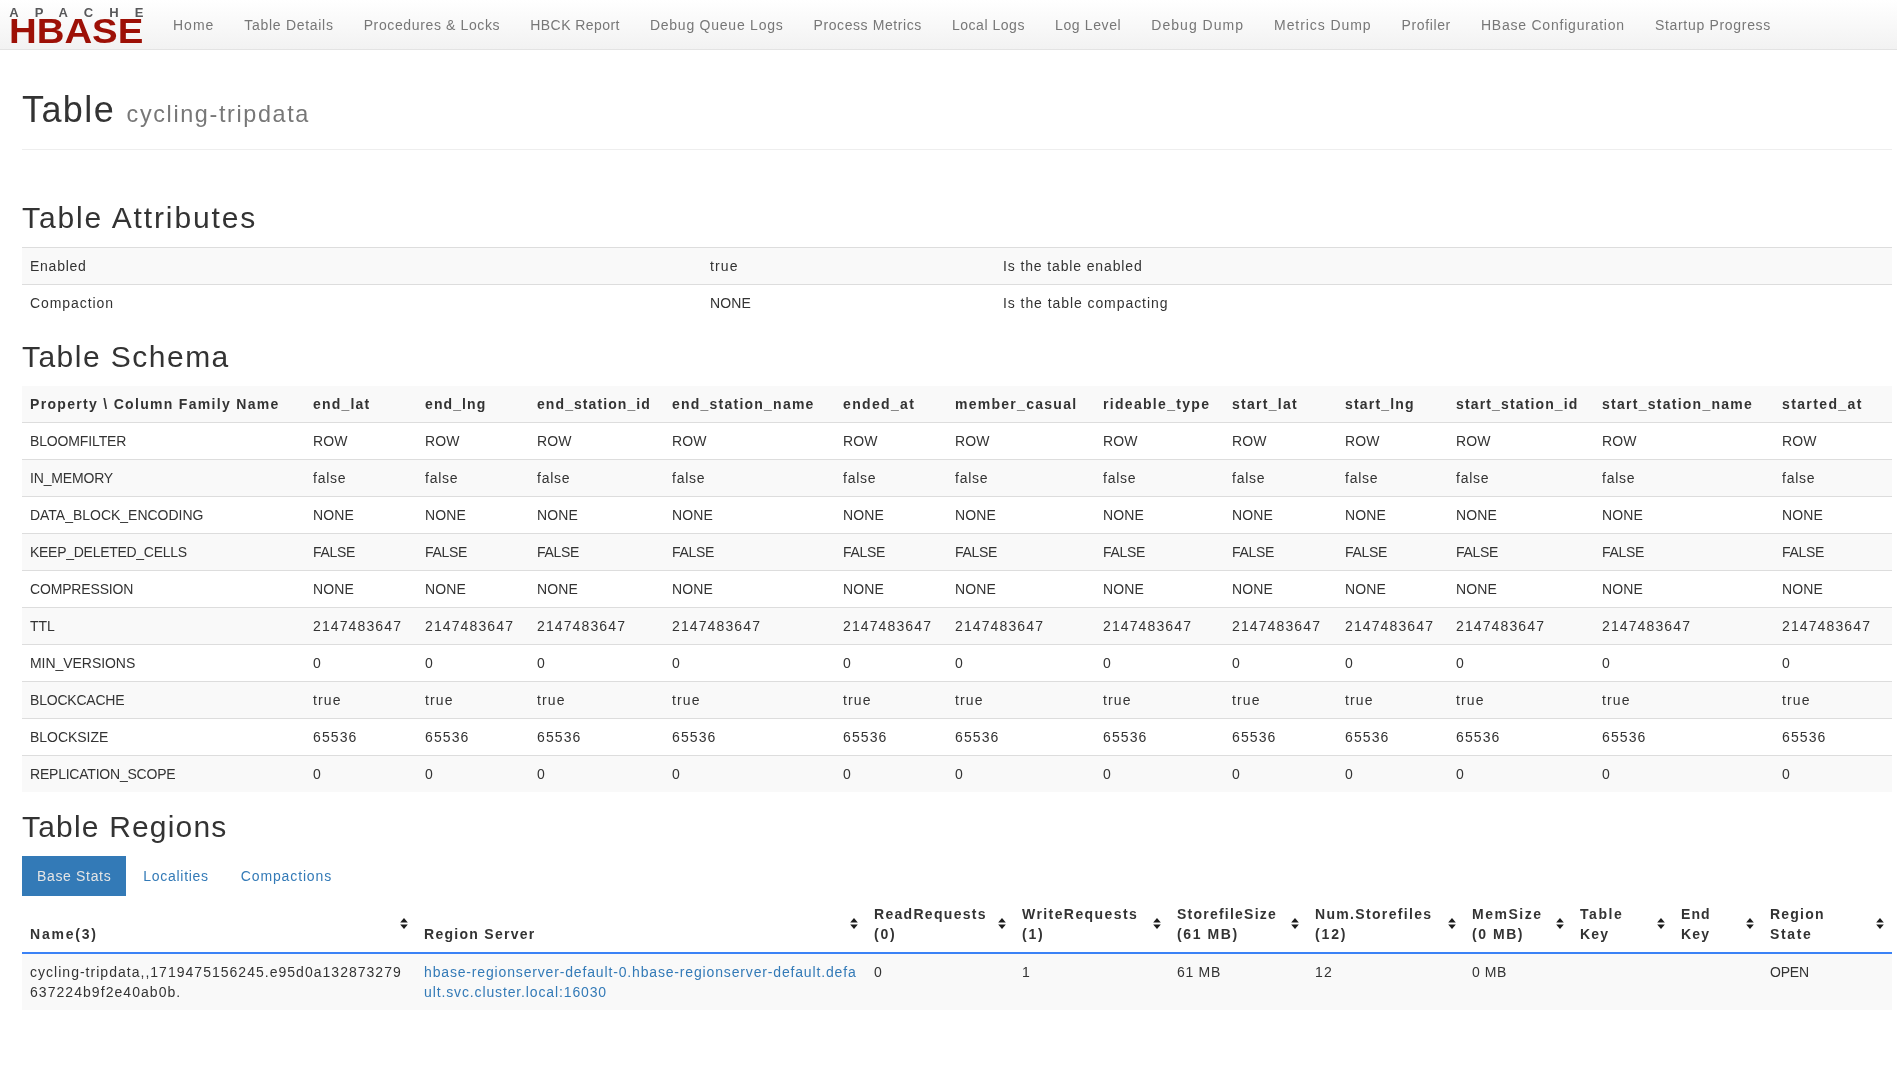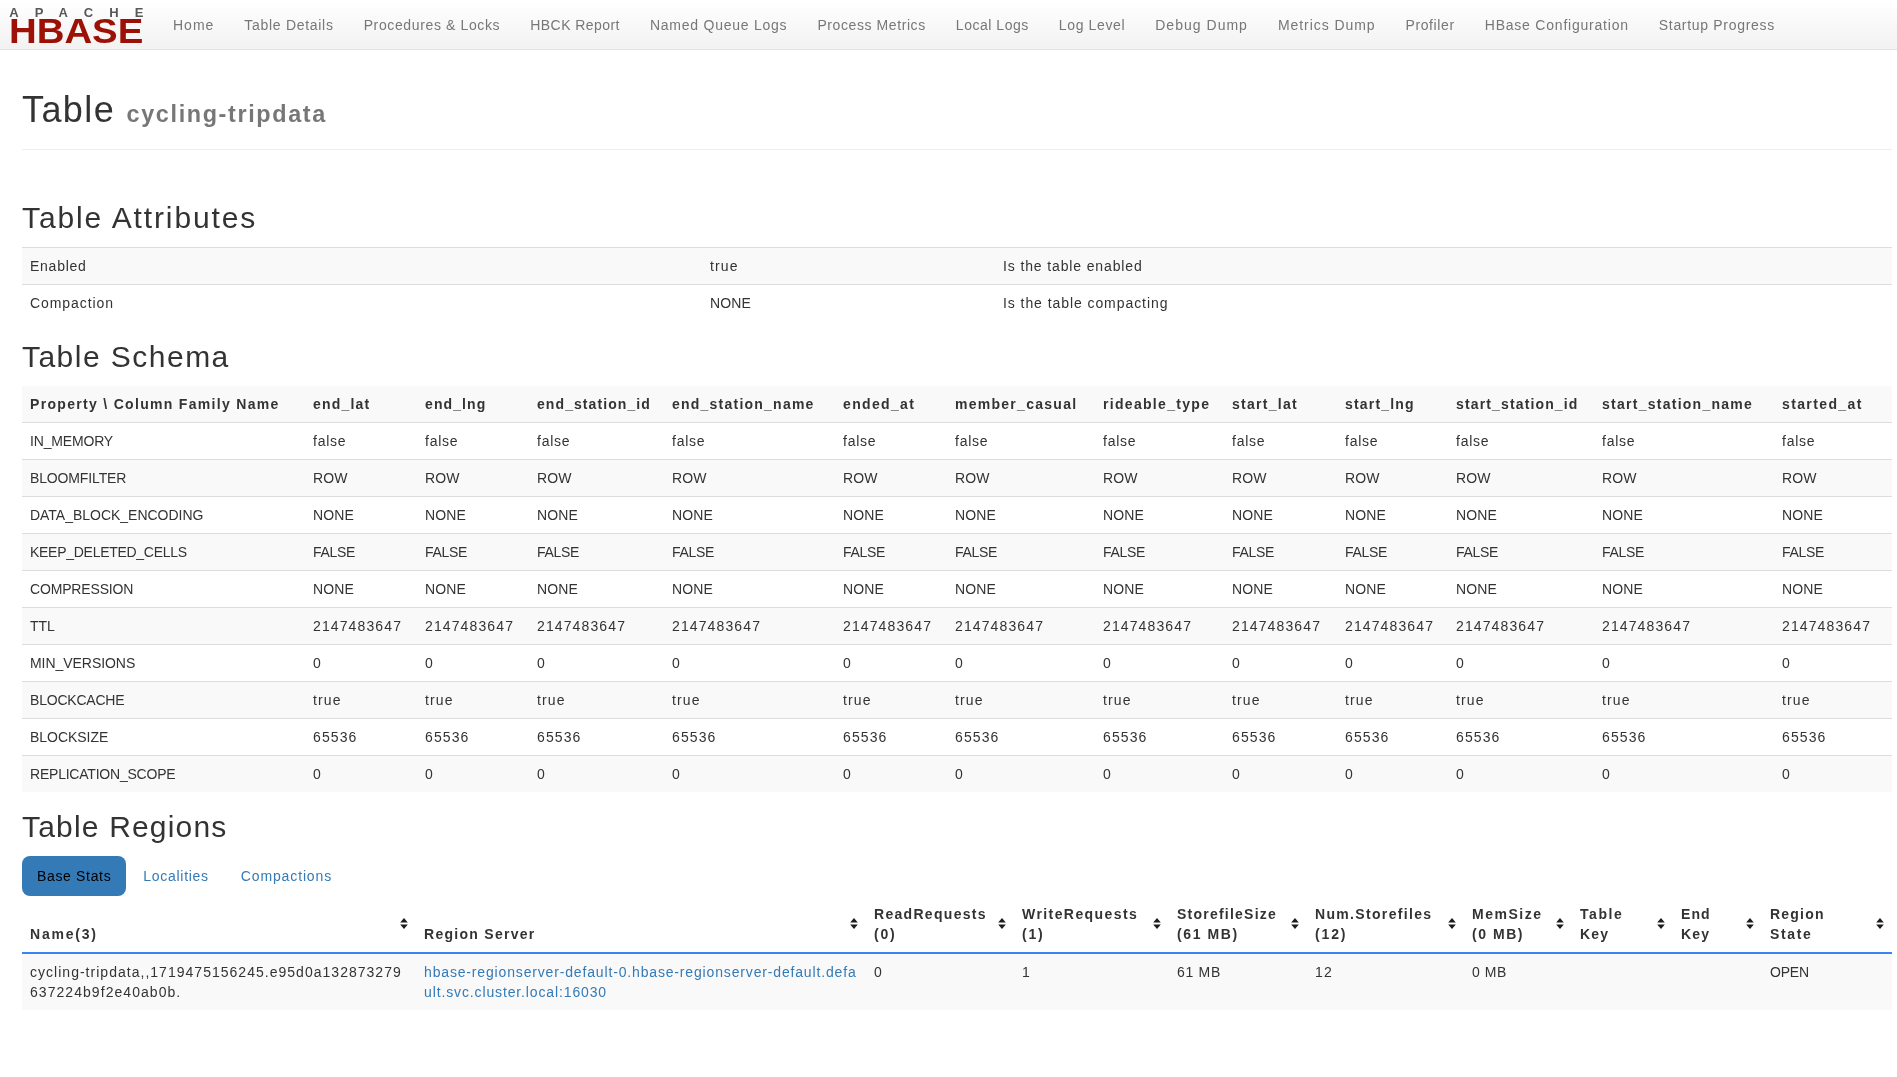--- a/index.html
+++ b/index.html
@@ -4,38 +4,38 @@
 html,body{background:#fff}
 body{font-family:"Liberation Sans",sans-serif;font-size:14px;line-height:1.42857143;color:#333}
 a{text-decoration:none}
 .navbar{height:50px;background:linear-gradient(#ffffff,#f2f2f2);border-bottom:1px solid #e3e3e3;display:flex}
 .brand{width:158px;height:49px;flex:0 0 158px}
 .nav{list-style:none;display:flex}
 .nav li a{display:block;padding:15px;line-height:20px;color:#777}
 .content{margin-left:22px;width:1870px}
 .page-header{margin:40px 0 0;padding-bottom:9px;border-bottom:1px solid #eee}
 h1{font-size:36px;line-height:39.6px;font-weight:400;margin:0 0 10px;letter-spacing:1.42px}
-h1 small{font-size:23.4px;line-height:1;color:#777;font-weight:700;letter-spacing:1.63px}
+h1 small{font-size:23.4px;line-height:1;color:#777;font-weight:400;letter-spacing:1.63px}
 h2{font-size:30px;line-height:33px;font-weight:400;margin:18px 0 13px}
 h2.first{margin-top:51px}
 h2.schema{margin-top:19px}
 h2.regions{margin-top:18px}
 .table{border-collapse:collapse;table-layout:fixed}
 .table td,.table th{padding:8px;line-height:20px;text-align:left;vertical-align:top;border-top:1px solid #ddd;overflow:hidden;white-space:nowrap}
 .table th{font-weight:bold}
 .sa tr:nth-child(odd){background:#f9f9f9}
 .sa tr:first-child th{border-top:0}
 #regions{margin-top:0}
 #regions thead th{vertical-align:bottom;border-top:0;border-bottom:2px solid #3b82f6;position:relative}
 #regions tbody tr:nth-child(odd){background:#f9f9f9}
 .si{position:absolute;right:8px;top:50%;margin-top:-6px}
 .lnk{color:#337ab7}
 .pills{list-style:none;display:flex;margin-top:11px}
 .pills li a{display:block;padding:10px 15px;line-height:20px;color:#337ab7}
-.pills li.active a{background:#337ab7;color:#000000;border-radius:8px}
+.pills li.active a{background:#337ab7;color:#e5e5e5;border-radius:0}
 .pills li+li{margin-left:2px}
 </style></head>
 <body>
 <nav class="navbar">
     <div class="brand"><svg width="150" height="50" viewBox="0 0 150 50">
         <text x="9.3" y="17.1" font-family="Liberation Sans, sans-serif" font-size="13" font-weight="bold" fill="#58585a" textLength="134" lengthAdjust="spacing">APACHE</text>
         <text x="8.9" y="43.3" font-family="Liberation Sans, sans-serif" font-size="35" font-weight="bold" fill="#9d1006" textLength="134.5" lengthAdjust="spacingAndGlyphs">HBASE</text>
       </svg></div>
     <ul class="nav">
       <li>
@@ -44,21 +44,21 @@
       <li>
         <a href="#" style="letter-spacing:0.70px">Table Details</a>
       </li>
       <li>
         <a href="#" style="letter-spacing:0.63px">Procedures &amp; Locks</a>
       </li>
       <li>
         <a href="#" style="letter-spacing:0.44px">HBCK Report</a>
       </li>
       <li>
-        <a href="#" style="letter-spacing:0.76px">Named Queue Logs</a>
+        <a href="#" style="letter-spacing:0.76px">Debug Queue Logs</a>
       </li>
       <li>
         <a href="#" style="letter-spacing:0.59px">Process Metrics</a>
       </li>
       <li>
         <a href="#" style="letter-spacing:0.53px">Local Logs</a>
       </li>
       <li>
         <a href="#" style="letter-spacing:0.63px">Log Level</a>
       </li>
@@ -130,48 +130,48 @@
           <th style="letter-spacing:1.34px">ended_at</th>
           <th style="letter-spacing:1.27px">member_casual</th>
           <th style="letter-spacing:1.31px">rideable_type</th>
           <th style="letter-spacing:1.28px">start_lat</th>
           <th style="letter-spacing:1.19px">start_lng</th>
           <th style="letter-spacing:1.14px">start_station_id</th>
           <th style="letter-spacing:1.26px">start_station_name</th>
           <th style="letter-spacing:1.38px">started_at</th>
         </tr>
         <tr>
+          <td style="letter-spacing:-0.14px">BLOOMFILTER</td>
+          <td style="letter-spacing:0.12px">ROW</td>
+          <td style="letter-spacing:0.12px">ROW</td>
+          <td style="letter-spacing:0.12px">ROW</td>
+          <td style="letter-spacing:0.12px">ROW</td>
+          <td style="letter-spacing:0.12px">ROW</td>
+          <td style="letter-spacing:0.12px">ROW</td>
+          <td style="letter-spacing:0.12px">ROW</td>
+          <td style="letter-spacing:0.12px">ROW</td>
+          <td style="letter-spacing:0.12px">ROW</td>
+          <td style="letter-spacing:0.12px">ROW</td>
+          <td style="letter-spacing:0.12px">ROW</td>
+          <td style="letter-spacing:0.12px">ROW</td>
+        </tr>
+        <tr>
           <td style="letter-spacing:-0.17px">IN_MEMORY</td>
           <td style="letter-spacing:0.75px">false</td>
           <td style="letter-spacing:0.75px">false</td>
           <td style="letter-spacing:0.75px">false</td>
           <td style="letter-spacing:0.75px">false</td>
           <td style="letter-spacing:0.75px">false</td>
           <td style="letter-spacing:0.75px">false</td>
           <td style="letter-spacing:0.75px">false</td>
           <td style="letter-spacing:0.75px">false</td>
           <td style="letter-spacing:0.75px">false</td>
           <td style="letter-spacing:0.75px">false</td>
           <td style="letter-spacing:0.75px">false</td>
           <td style="letter-spacing:0.75px">false</td>
-        </tr>
-        <tr>
-          <td style="letter-spacing:-0.14px">BLOOMFILTER</td>
-          <td style="letter-spacing:0.12px">ROW</td>
-          <td style="letter-spacing:0.12px">ROW</td>
-          <td style="letter-spacing:0.12px">ROW</td>
-          <td style="letter-spacing:0.12px">ROW</td>
-          <td style="letter-spacing:0.12px">ROW</td>
-          <td style="letter-spacing:0.12px">ROW</td>
-          <td style="letter-spacing:0.12px">ROW</td>
-          <td style="letter-spacing:0.12px">ROW</td>
-          <td style="letter-spacing:0.12px">ROW</td>
-          <td style="letter-spacing:0.12px">ROW</td>
-          <td style="letter-spacing:0.12px">ROW</td>
-          <td style="letter-spacing:0.12px">ROW</td>
         </tr>
         <tr>
           <td style="letter-spacing:-0.02px">DATA_BLOCK_ENCODING</td>
           <td style="letter-spacing:0.09px">NONE</td>
           <td style="letter-spacing:0.09px">NONE</td>
           <td style="letter-spacing:0.09px">NONE</td>
           <td style="letter-spacing:0.09px">NONE</td>
           <td style="letter-spacing:0.09px">NONE</td>
           <td style="letter-spacing:0.09px">NONE</td>
           <td style="letter-spacing:0.09px">NONE</td>

